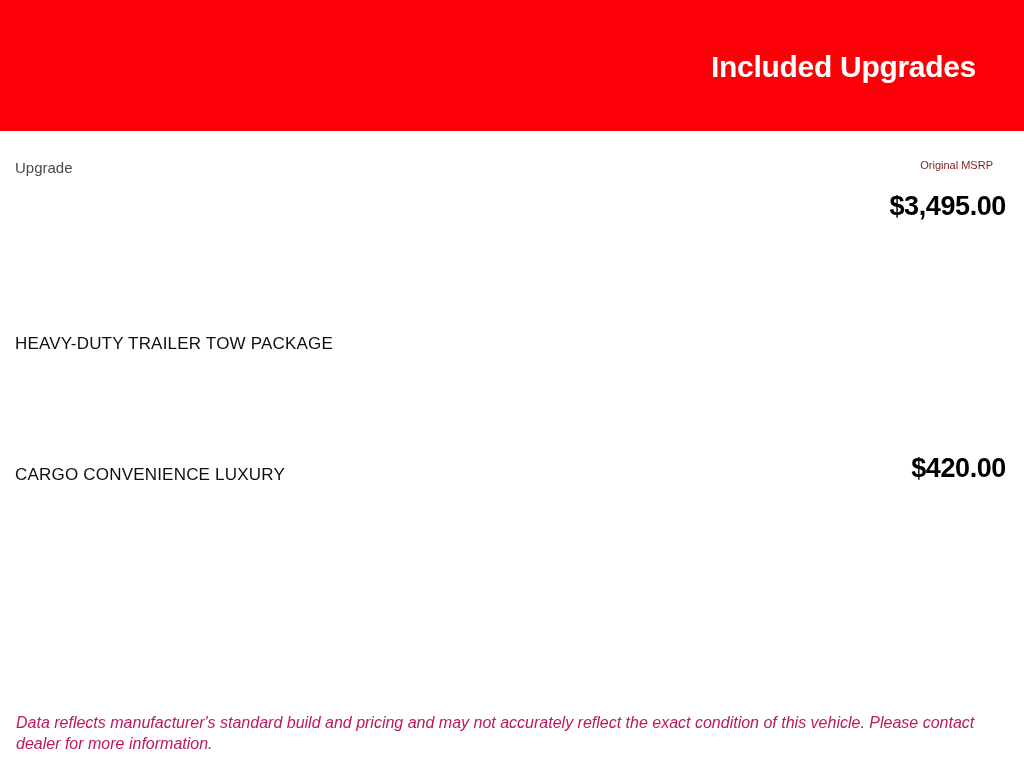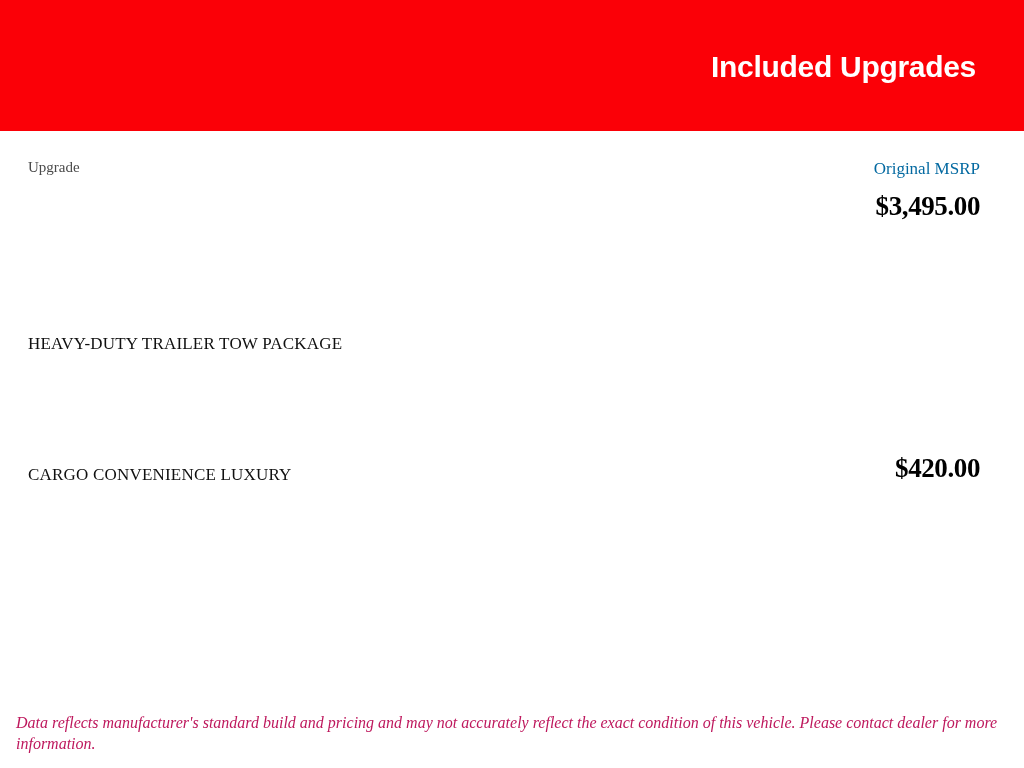--- a/index.html
+++ b/index.html
@@ -40,60 +40,59 @@
     line-height: 1.2;
     white-space: nowrap;
   }
   .content {
     position: absolute;
     left: 0;
     top: 131px;
     width: 1024px;
     height: 637px;
     box-sizing: border-box;
-    padding: 0 28px;
-    font-family: Liberation Serif, serif;
+    padding: 0 15px;
   }
   .col-head {
     position: relative;
     height: 72px;
   }
   .col-head .left {
     position: absolute;
     left: 0;
     top: 28px;
     font-size: 15px;
     color: #4a4a4a;
   }
   .col-head .right {
     position: absolute;
     right: 16px;
     top: 28px;
-    font-size: 17px;
-    color: #0369a1;
+    font-size: 11px;
+    color: #7f1d1d;
   }
   .rows {
     position: relative;
   }
   .row {
     position: relative;
     height: 131px;
   }
   .row .label {
     position: absolute;
     left: 0;
     top: 0;
     font-size: 17px;
     color: #101010;
     letter-spacing: 0.2px;
     white-space: nowrap;
   }
   .row .price {
     position: absolute;
-    right: 16px;
+    right: 3px;
     top: -12px;
     font-size: 27px;
     font-weight: bold;
     color: #000000;
     letter-spacing: -0.4px;
     white-space: nowrap;
   }
   .footnote {
     position: absolute;
     left: 16px;

